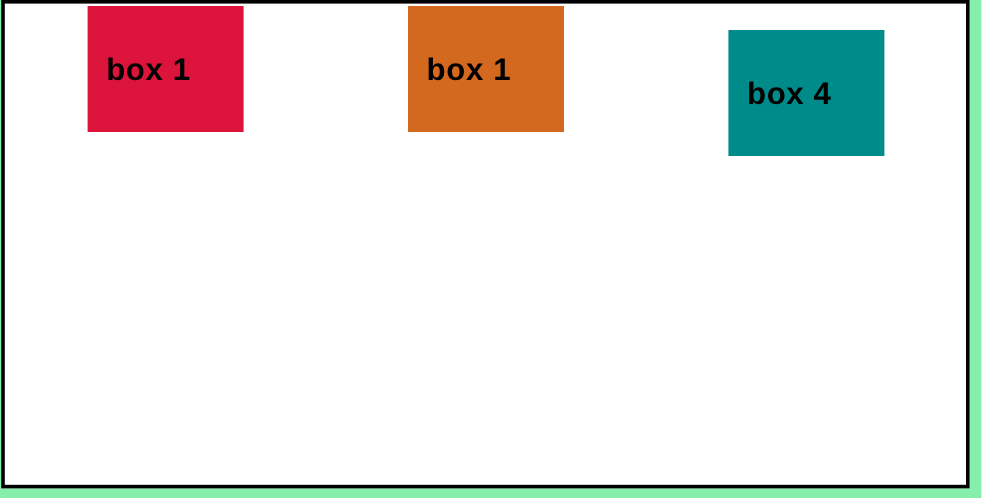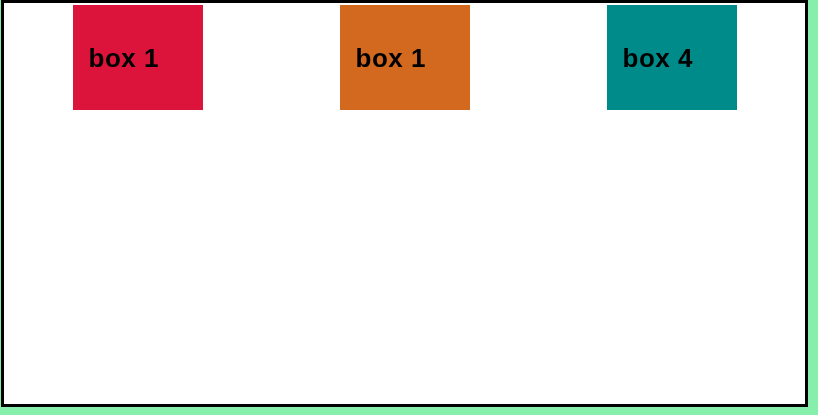--- a/index.html
+++ b/index.html
@@ -57,18 +57,18 @@
 
     <div class="box" style="background-color: rgb(220, 20, 60);">
       <span class="box-label" style="color: rgb(0, 0, 0);">box 1</span>
     </div>
 
     <div class="box" style="background-color: rgb(210, 105, 30);">
       <span class="box-label" style="color: rgb(0, 0, 0);">box 1</span>
     </div>
 
 
-    <div class="box" style="background-color: rgb(0, 139, 139);">
+    <div class="box" style="background-color: rgb(0, 139, 139); margin-top: 20px;">
       <span class="box-label" style="color: rgb(0, 0, 0);">box 4</span>
     </div>
 
   </div>
 </div>
 
 </body></html>

